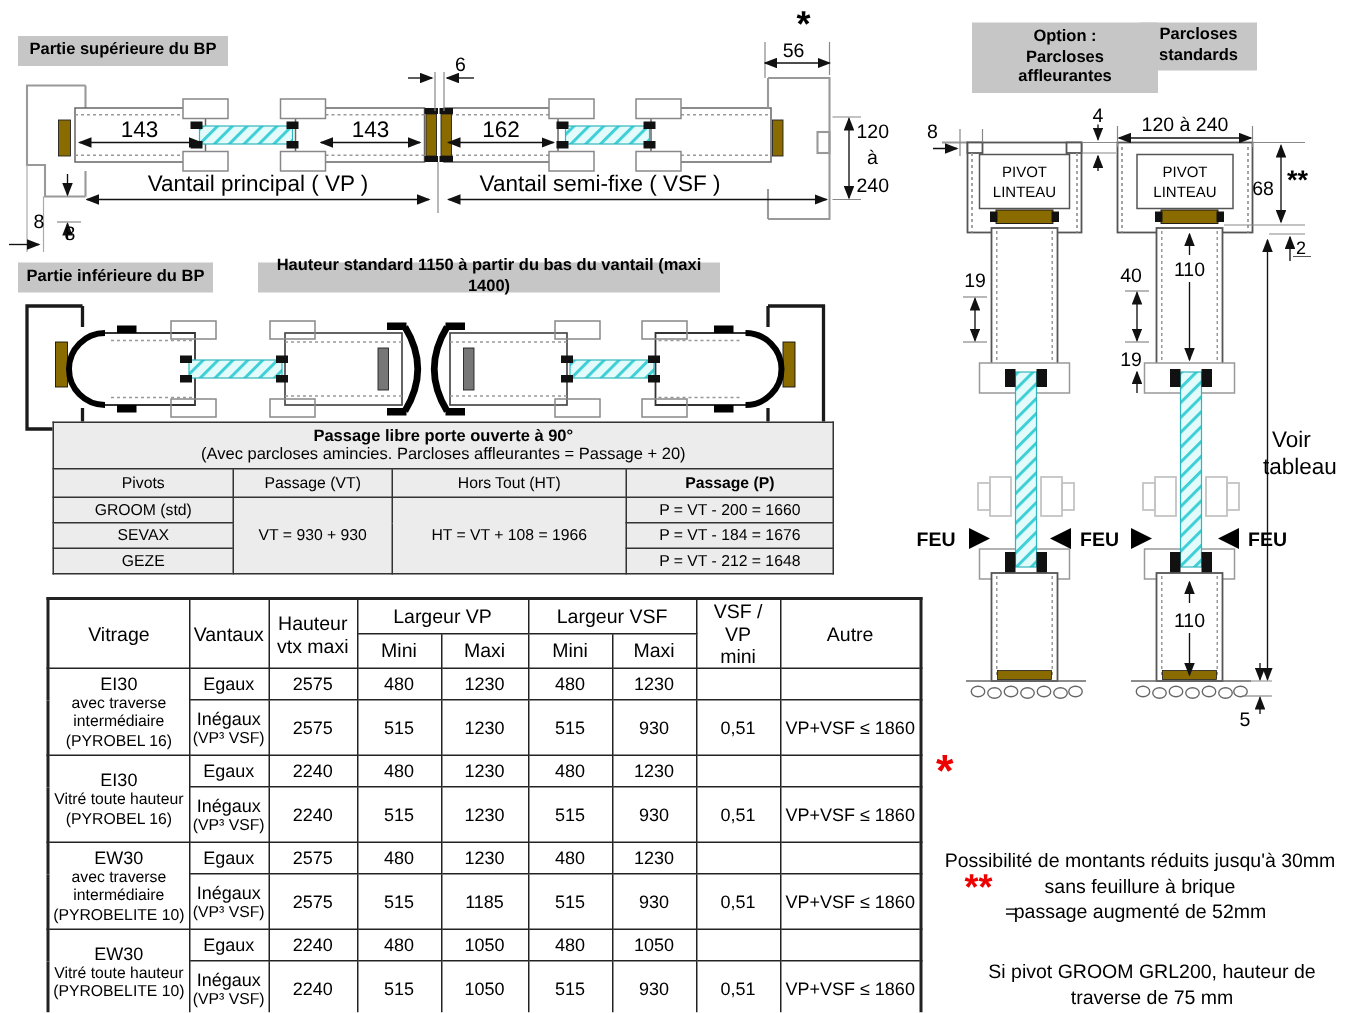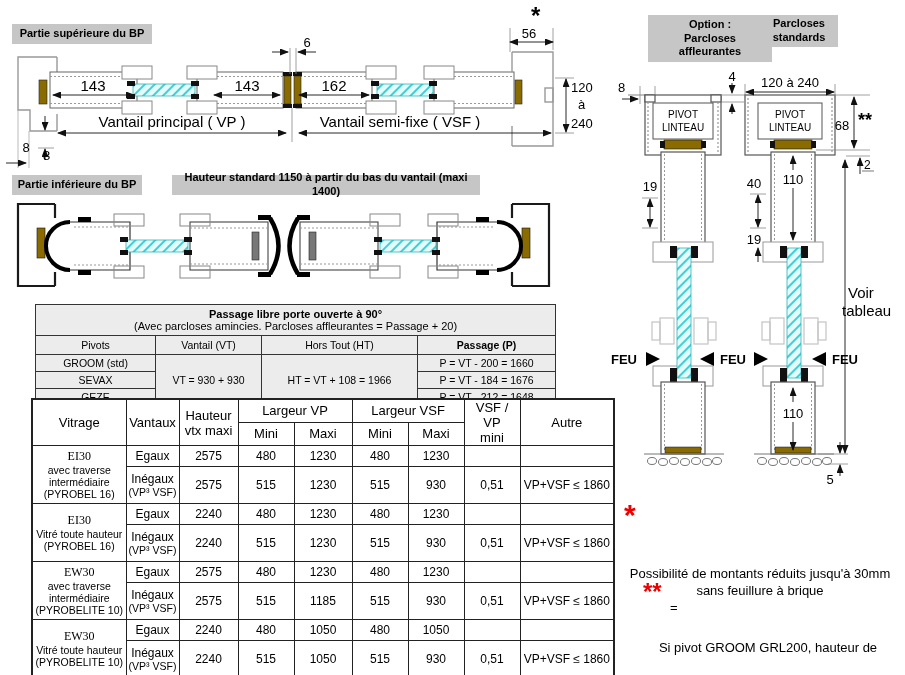--- a/index.html
+++ b/index.html
@@ -21,21 +21,21 @@
   #ptable .sub{font-size:11px;font-weight:normal;}
   #ptable .hdr{height:19px;}
   #ptable .row{height:17px;}
   #ptable .b{font-weight:bold;}
   
   #mtable{width:582px;background:#fff;font-size:12px;border:2px solid #222;}
   #mtable td{border:1px solid #222;text-align:center;vertical-align:middle;padding:0 1px;}
   #mtable .hd{font-size:13px;height:21px;}
   #mtable tr.eg{height:21px;}
   #mtable tr.in{height:37px;}
-  #mtable .v1{font-size:12px;font-family:Liberation Serif, serif;}
+  #mtable .v1{font-size:12px;}
   #mtable .v2{font-size:10.5px;line-height:1.15;}
   .redstar{color:#ee0000;font-weight:bold;}
   .note{font-size:13px;text-align:center;line-height:17px;margin-top:41px;}
 </style>
 </head>
 <body>
 
 <div id="page">
 
   <svg class="abs" style="left:0;top:0" width="605" height="175" viewBox="0 0 605 175">
@@ -263,37 +263,37 @@
         <rect x="120" y="54" width="8" height="5"></rect>
       <rect x="184" y="41" width="8" height="5"></rect>
         <rect x="184" y="54" width="8" height="5"></rect>
       <rect x="374" y="41" width="8" height="5"></rect>
         <rect x="374" y="54" width="8" height="5"></rect>
       <rect x="432" y="41" width="8" height="5"></rect>
         <rect x="432" y="54" width="8" height="5"></rect>
     </g>
   </svg>
 
-  <table id="ptable" class="abs" style="left:35px;top:304px">
+  <table id="ptable" class="abs" style="left:35px;top:281px">
     <colgroup>
         <col style="width:120px">
         <col style="width:106px">
         <col style="width:156px">
         <col style="width:138px">
       </colgroup>
     <tbody>
         <tr>
           <td colspan="4" style="height:30px">
       <div class="ttl">Passage libre porte ouverte à 90°</div>
       <div class="sub">(Avec parcloses amincies. Parcloses affleurantes = Passage + 20)</div>
     </td>
         </tr>
     <tr class="hdr">
       <td>Pivots</td>
-      <td>Vantail (VT)</td>
+      <td>Passage (VT)</td>
       <td>Hors Tout (HT)</td>
       <td class="b">Passage (P)</td>
     </tr>
     <tr class="row">
       <td>GROOM (std)</td>
       <td rowspan="3">VT = 930 + 930</td>
       <td rowspan="3">HT = VT + 108 = 1966</td>
       <td>P = VT - 200 = 1660</td>
     </tr>
     <tr class="row">
@@ -673,20 +673,22 @@
       <text class="feutxt" x="224" y="294">FEU</text>
     </g>
   </svg>
 
   <div class="abs redstar" style="left:624px;top:500px;font-size:30px;line-height:1">*</div>
   <div class="abs note" style="left:622px;top:524px;width:276px">
     <div>Possibilité de montants réduits jusqu'à 30mm</div>
     <div>sans feuillure à brique</div>
     <div style="position:relative">
       <span style="position:absolute;left:48px">=</span>
+      <span>passage augmenté de 52mm</span>
     </div>
   </div>
   <div class="abs redstar" style="left:643px;top:580px;font-size:24px;line-height:1">**</div>
   <div class="abs note" style="left:648px;top:598px;width:240px">
     <div>Si pivot GROOM GRL200, hauteur de</div>
+    <div>traverse de 75 mm</div>
   </div>
 
 </div>
 
 </body></html>

